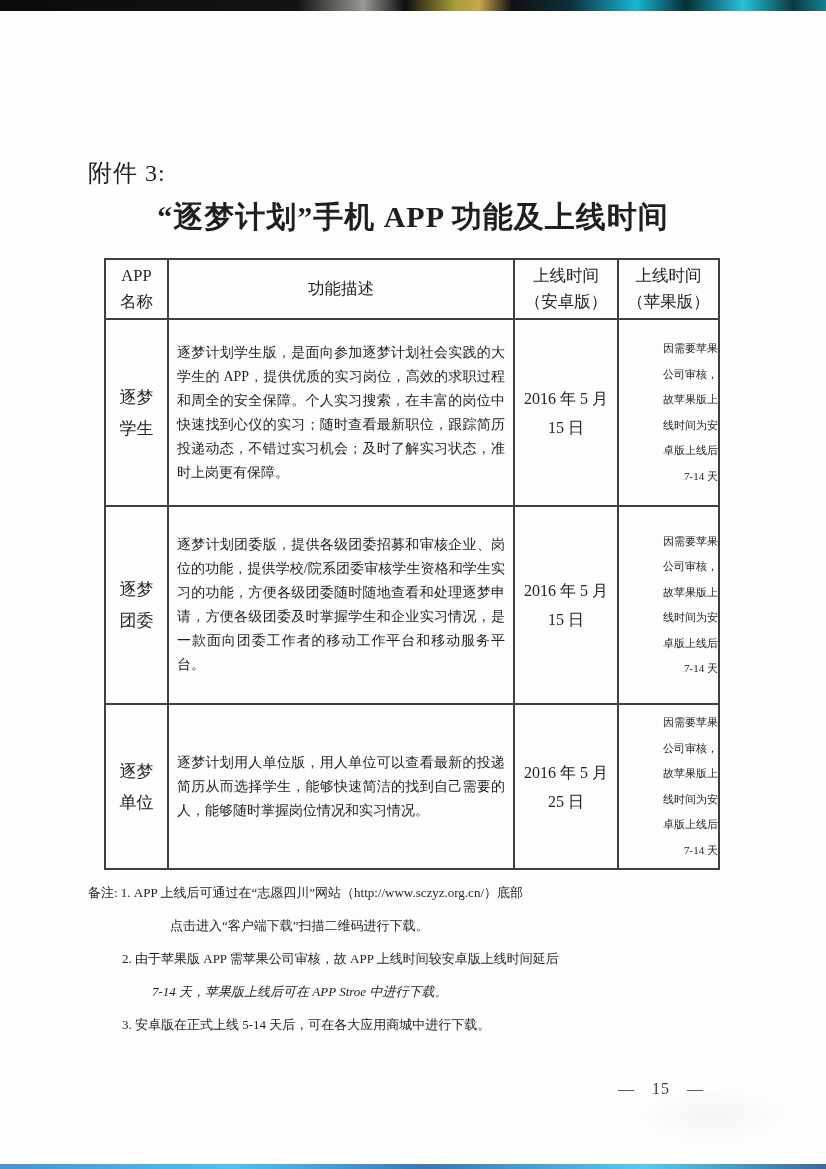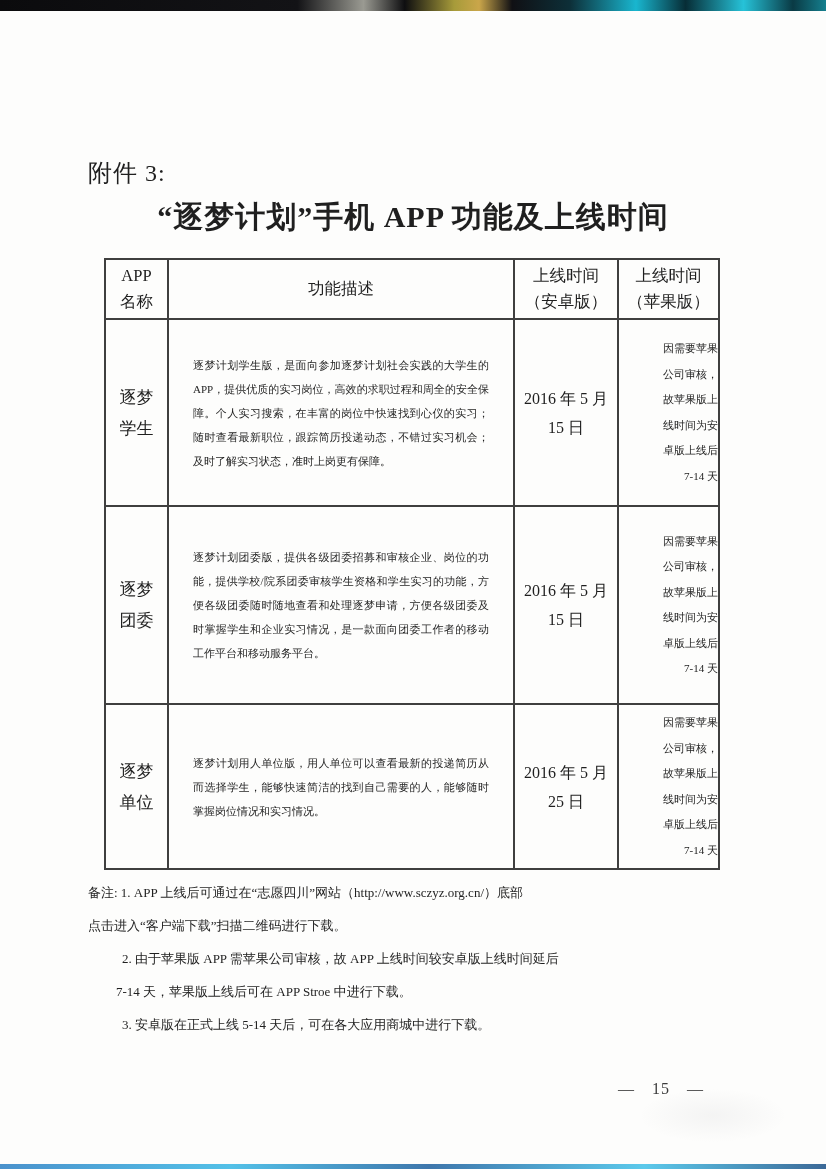--- a/index.html
+++ b/index.html
@@ -57,41 +57,41 @@
   .tr-r2 { height:165px; }
   .app-table th {
     font-weight:normal; font-size:16.5px; line-height:26px;
     text-align:center; white-space:pre-line;
   }
   td.cell-name {
     text-align:center; white-space:pre-line;
     font-size:17px; line-height:31px;
   }
   td.cell-desc {
-    padding:0 24px;
-    font-size:11px; line-height:24px;
+    padding:0 8px;
+    font-size:14px; line-height:24px;
     text-align:justify; text-justify:inter-ideograph;
   }
   td.cell-date {
     text-align:center; white-space:pre-line;
     font-size:16px; line-height:29px;
   }
   td.cell-ios {
     text-align:right; white-space:pre-line;
     font-size:11px; line-height:25.5px;
   }
 
   .notes {
     position:absolute; left:88px; top:876px; width:660px;
     font-size:13px;
   }
   .note-line { line-height:33px; white-space:nowrap; }
   .indent-a { margin-left:34px; }
-  .indent-b { }
-  .indent-c { margin-left:28px; }
+  .indent-b { margin-left:82px; }
+  .indent-c { margin-left:64px;font-style:italic; }
 
   .page-number {
     position:absolute; left:618px; top:1080px;
     font-size:16px; color:#3c3c3c;
     word-spacing:12px; letter-spacing:1px;
   }
 </style>
 </head>
 <body>
 

